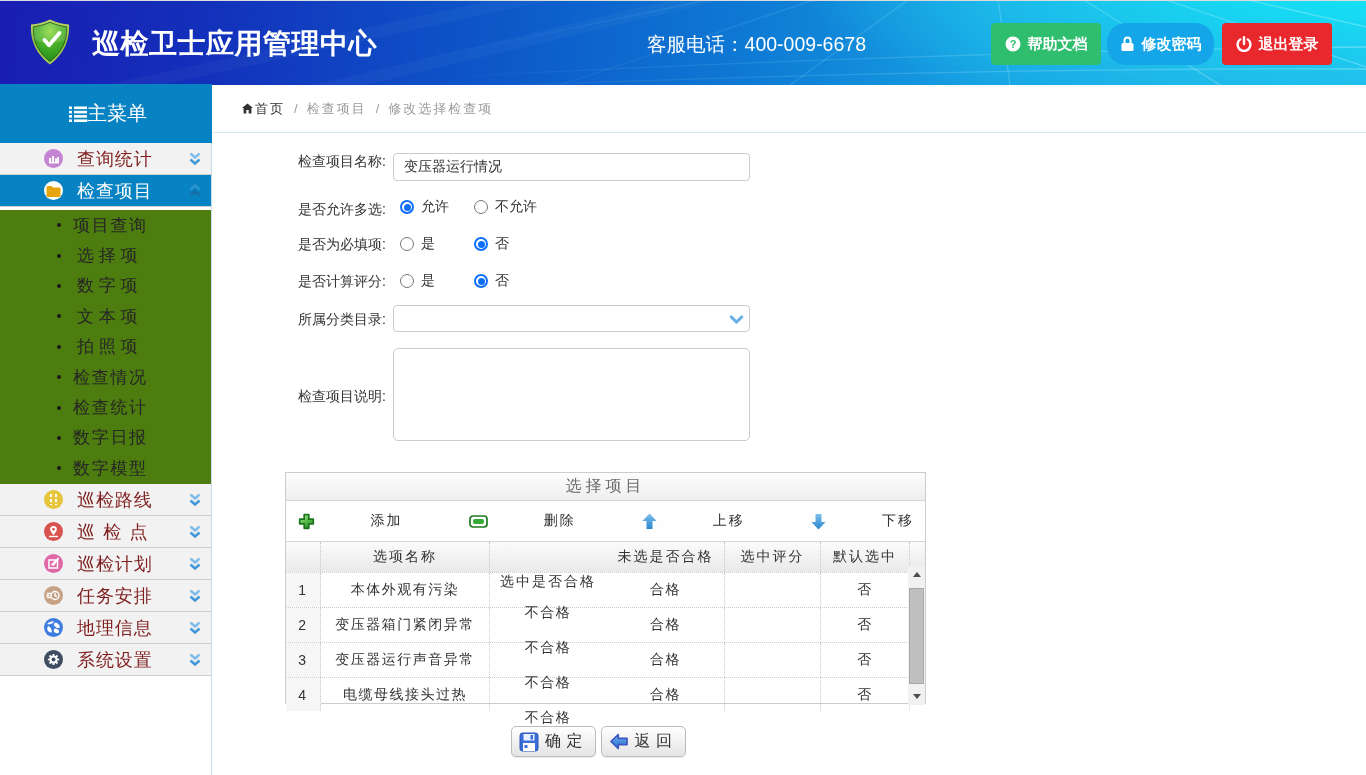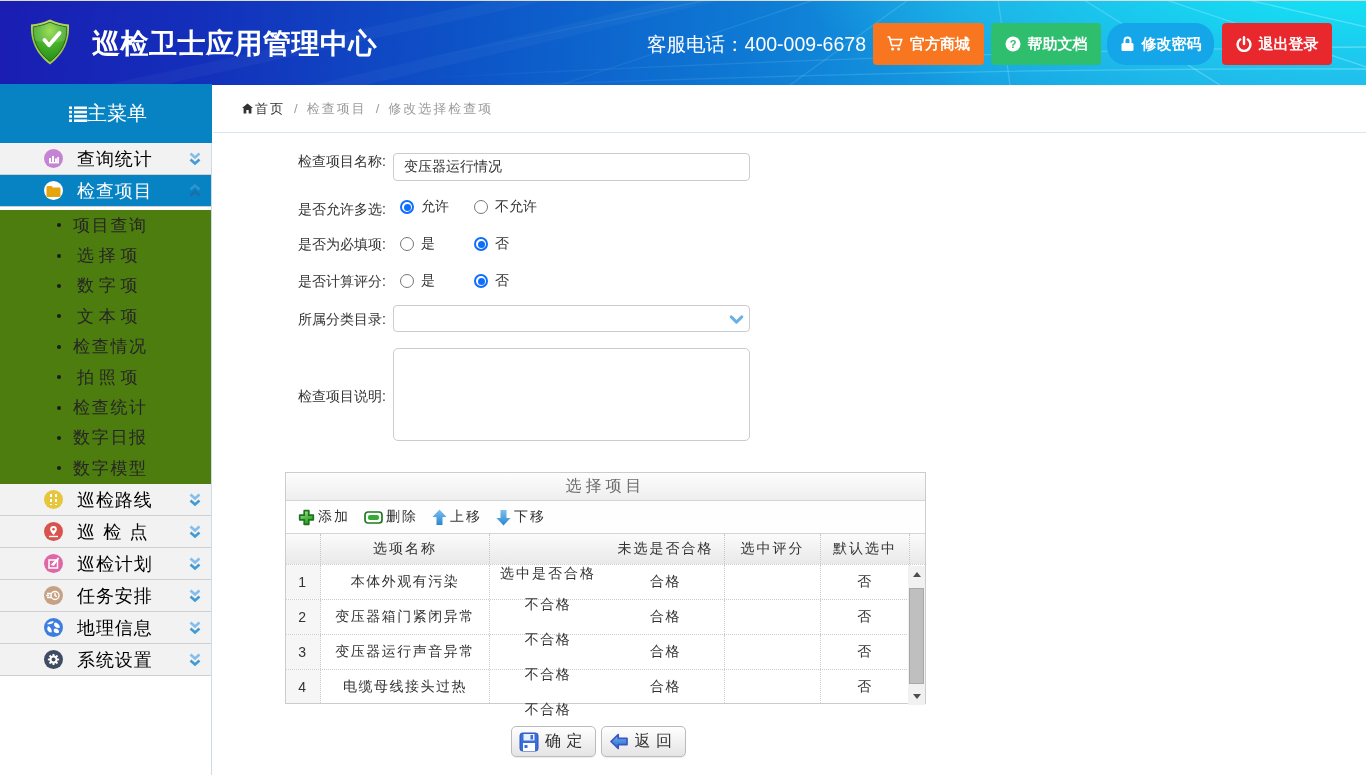--- a/index.html
+++ b/index.html
@@ -23,21 +23,21 @@
 #hb3 { left:1107px; width:107px; background:#14a6e8;border-radius:19px; }
 #hb4 { left:1222px; width:110px; background:#e9282e; }
 
 
 #sidebar { position:absolute; left:0; top:84px; width:212px; height:691px; background:#fff; border-right:1px solid #c9dde9; }
 #mainmenu { position:absolute; left:0; top:0; width:212px; height:59px; background:#0782c2; color:#fff;
   display:flex; align-items:center; }
 #mainmenu .mi { margin-left:69px; }
 #mainmenu .mt { font-size:20px; }
 .mrow { position:absolute; left:0; width:211px; height:32px; background:#f2f2f2; border-bottom:1px solid #cfcfcf;
-  display:flex; align-items:center; font-size:18px; color:#000000; letter-spacing:0.9px; }
+  display:flex; align-items:center; font-size:18px; color:#7f1d1d; letter-spacing:0.9px; }
 .mrow .icn { position:absolute; left:44px; width:19px; height:19px; }
 .mrow .txt { position:absolute; left:77px; white-space:pre; }
 .mrow .txt.w3 { letter-spacing:8.2px; }
 .mrow .chev { position:absolute; left:189px; top:50%; margin-top:-7px; }
 .mrow.active { background:#0782c2; color:#fff; }
 #submenu { position:absolute; left:0; top:126px; width:211px; background:#4d7c0f; }
 #submenu .si { height:30.4px; display:flex; align-items:center; font-size:17px; color:#262626; letter-spacing:1.7px; white-space:pre; }
 #submenu .si.w3 { letter-spacing:4.7px; }
 #submenu .si.w3:before { margin-right:16px !important; }
 #submenu .si:before { content:""; width:4px; height:4px; border-radius:50%; background:#1a1a1a; margin-left:57px; margin-right:12px; }
@@ -57,21 +57,21 @@
 .radio { width:14px; height:14px; border-radius:50%; border:1.5px solid #777; background:#fff; margin-right:7px; }
 .radio.on { border:2px solid #0d6efd; position:relative; }
 .radio.on:after { content:""; position:absolute; left:1.5px; top:1.5px; width:7px; height:7px; border-radius:50%; background:#0d6efd; }
 #sel-cat { top:220px; width:357px; height:27px; }
 #sel-cat svg { position:absolute; right:4px; top:5px; }
 #ta-desc { top:263px; width:357px; height:93px; border-radius:5px; }
 
 
 #grid { position:absolute; left:72px; top:387px; width:641px; height:232px; border:1px solid #ccc; font-size:14px; color:#333; }
 #gcaption { height:28px; background:linear-gradient(#fdfdfd,#eee); border-bottom:1px solid #d5d5d5; display:flex; align-items:center; justify-content:center; color:#6e6e6e; letter-spacing:4px; font-size:16px; }
-#gtoolbar { height:33px; border-bottom:1px solid #d5d5d5; background:#fefefe; display:flex; align-items:center; gap:3px; padding-left:12px; }
+#gtoolbar { height:41px; border-bottom:1px solid #d5d5d5; background:#fefefe; display:flex; align-items:center; gap:3px; padding-left:12px;justify-content:space-between; }
 #gtoolbar .tl { margin-right:11px; letter-spacing:2px; }
 #ghead { height:30px; display:flex; background:linear-gradient(#fbfbfb,#e9e9e9); }
 #ghead .hc { display:flex; align-items:center; justify-content:center; border-right:1px dotted #c6c6c6; letter-spacing:2px; }
 .grow { height:35px; display:flex; border-top:1px dotted #ccc; }
 .grow .c { display:flex; align-items:center; justify-content:center; border-right:1px dotted #ccc; letter-spacing:1.5px; }
 .c1 { width:35px; } .c2 { width:169px; } .c3 { width:117px;margin-top:40px; } .c4 { width:118px; } .c5 { width:96px; } .c6 { width:89px; }
 .grow .c1 { background:#f6f6f6; }
 #vscroll { position:absolute; right:0; top:93px; width:17px; height:139px; background:#f1f1f1; }
 #vscroll .thumb { position:absolute; left:1px; top:22px; width:15px; height:96px; background:#bfbfbf; border:1px solid #a8a8a8; }
 #vscroll .ar { position:absolute; left:0; width:17px; height:17px; display:flex; align-items:center; justify-content:center; }
@@ -126,25 +126,20 @@
             <stop offset="1" stop-color="#a8cc50"></stop>
         </linearGradient>
       </defs>
       <path d="M20 0.5 C26 3.5 33 5 39 5.6 C39.5 17 37.5 32.5 20 45.5 C2.5 32.5 0.5 17 1 5.6 C7 5 14 3.5 20 0.5 Z" fill="url(#rim)"></path>
       <path d="M20 3.2 C25.5 5.8 31.5 7.2 36.6 7.8 C37 17.5 35 31 20 42.5 C5 31 3 17.5 3.4 7.8 C8.5 7.2 14.5 5.8 20 3.2 Z" fill="url(#shg)" stroke="#23611a" stroke-width="1"></path>
       <path d="M20 3.2 C25.5 5.8 31.5 7.2 36.6 7.8 C36.8 12 36.5 16 35.3 21 C30 23.5 24 24 20 21.5 C16 24 10 23.5 4.7 21 C3.5 16 3.2 12 3.4 7.8 C8.5 7.2 14.5 5.8 20 3.2 Z" fill="#ffffff" opacity="0.14"></path>
       <path d="M14.5 21 L19 26.3 L29.5 14" fill="none" stroke="#fff" stroke-width="3.8" stroke-linecap="round" stroke-linejoin="round"></path>
     </svg>
     <div id="title">巡检卫士应用管理中心</div>
     <div id="phone">客服电话：400-009-6678</div>
-    <div class="hbtn" id="hb1"><svg width="16" height="16" viewBox="0 0 16 16" fill="#fff">
-          <path d="M0.5 1h2l2.2 8.5h8l2-6h-11" fill="none" stroke="#fff" stroke-width="1.6"></path>
-          <circle cx="5.6" cy="13" r="1.5"></circle>
-          <circle cx="11.6" cy="13" r="1.5"></circle>
-        </svg>官方商城</div>
     <div class="hbtn" id="hb2"><svg width="16" height="16" viewBox="0 0 16 16">
           <circle cx="8" cy="8" r="7.5" fill="#fff"></circle>
           <text x="8" y="12" font-size="11" font-weight="bold" fill="#2fbe6e" text-anchor="middle">?</text>
         </svg>帮助文档</div>
     <div class="hbtn" id="hb3"><svg width="15" height="16" viewBox="0 0 15 16">
           <rect x="1.5" y="7" width="12" height="8" rx="1.5" fill="#fff"></rect>
           <path d="M4.5 7 V4.5 a3 3 0 0 1 6 0 V7" fill="none" stroke="#fff" stroke-width="2"></path>
         </svg>修改密码</div>
     <div class="hbtn" id="hb4"><svg width="16" height="16" viewBox="0 0 16 16">
           <path d="M8 1.2 V8" stroke="#fff" stroke-width="2.4" stroke-linecap="round"></path>
@@ -198,22 +193,22 @@
             <path d="M1.5 11.5 L6 7.5 L10.5 11.5" stroke="#1a6fa5"></path>
           </g>
         </svg>
     </div>
 
     <div id="submenu">
       <div class="si">项目查询</div>
       <div class="si w3">选择项</div>
       <div class="si w3">数字项</div>
       <div class="si w3">文本项</div>
+      <div class="si w3">拍照项</div>
       <div class="si">检查情况</div>
-      <div class="si w3">拍照项</div>
       <div class="si">检查统计</div>
       <div class="si">数字日报</div>
       <div class="si">数字模型</div>
     </div>
 
     <div class="mrow" style="top:400px;">
       <svg class="icn" viewBox="0 0 19 19">
           <circle cx="9.5" cy="9.5" r="9.5" fill="#e5c63d"></circle>
           <g stroke="#fff" stroke-width="2" stroke-dasharray="3 2">
             <line x1="7" y1="4" x2="7" y2="15"></line>

